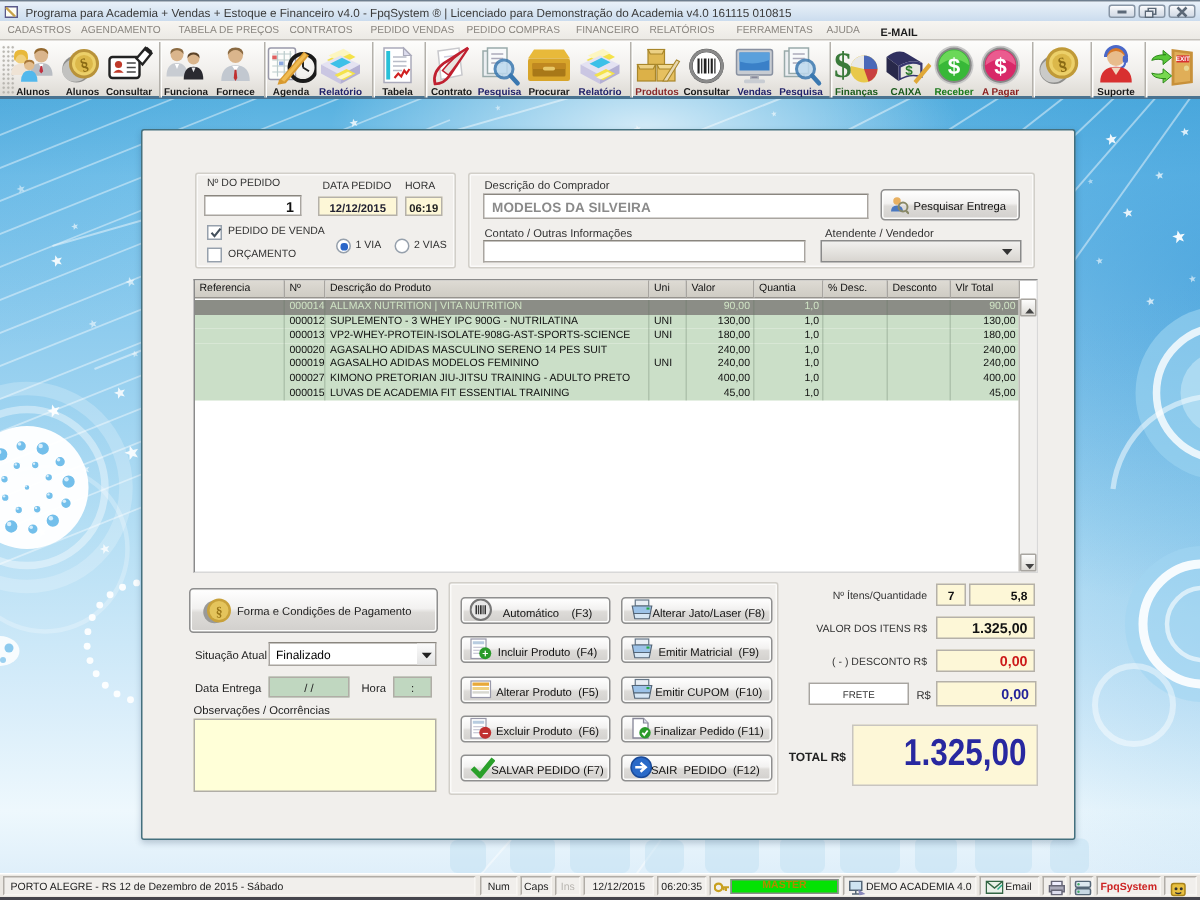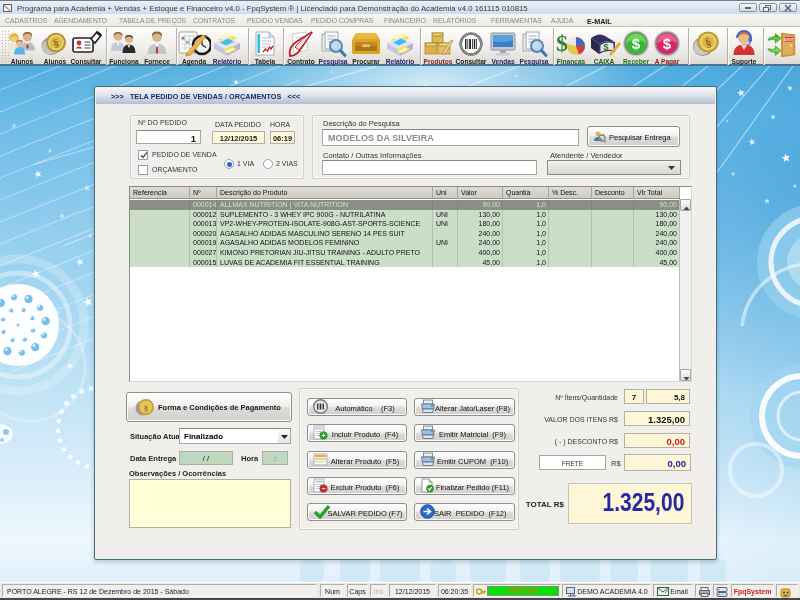--- a/index.html
+++ b/index.html
@@ -47,21 +47,21 @@
 #panel { position:absolute; left:94px; top:20px; width:623px; height:474px;
   background:#f1efec; border:1px solid #44707e; border-radius:2px;
   box-shadow: 0 2px 4px rgba(30,60,90,.25); }
 #ptitle { position:absolute; left:1px; top:1px; width:619px; height:16px;
   background:linear-gradient(180deg,#f4f5f7 0%,#dfe3ea 45%,#b3bfd2 100%);
   border-radius:2px 2px 0 0; }
 #ptitle span { position:absolute; left:15px; top:4px; font-size:7.2px; font-weight:bold; color:#16306a; letter-spacing:0.05px; }
 
 .group { position:absolute; border:1px solid #d2cfc9; border-radius:2px; box-shadow:inset 0 0 0 1px #fbfaf9; }
 .lab { position:absolute; font-size:7px; color:#333; white-space:nowrap; }
-.lab8 { position:absolute; font-size:7.5px; color:#222; white-space:nowrap;font-weight:bold; }
+.lab8 { position:absolute; font-size:7.5px; color:#222; white-space:nowrap; }
 .inp { position:absolute; background:#fff; border:1px solid #a9a5a0; border-top-color:#8a867f; }
 .ylw { position:absolute; background:#fdf7d7; border:1px solid #b5b1a9; }
 .grn { position:absolute; background:#c0d7c0; border:1px solid #b0ada6; font-size:7.5px; color:#222; text-align:center; }
 
 .btn { position:absolute; border:1px solid #8f8f8f; border-radius:3px; color:#1a1a1a;
   background:linear-gradient(180deg,#ffffff 0%,#f2f1f0 45%,#dddbd8 55%,#d2d0cd 100%);
   box-shadow:inset 0 0 0 1px #fcfcfb; display:flex; align-items:center; justify-content:center; }
 
 
 #grid { position:absolute; left:34px; top:99px; width:563px; height:196px; background:#fff;
@@ -528,44 +528,41 @@
 <rect x="520" y="492" width="30" height="24" rx="5" fill="#b8dcf0" opacity="0.4"></rect>
 <rect x="560" y="486" width="40" height="30" rx="5" fill="#b8dcf0" opacity="0.4"></rect>
 <rect x="610" y="492" width="28" height="24" rx="5" fill="#b8dcf0" opacity="0.4"></rect>
 <rect x="650" y="488" width="38" height="28" rx="5" fill="#b8dcf0" opacity="0.4"></rect>
 <rect x="700" y="493" width="26" height="23" rx="5" fill="#b8dcf0" opacity="0.4"></rect>
 <rect x="300" y="494" width="24" height="22" rx="5" fill="#b8dcf0" opacity="0.4"></rect>
 
   </svg>
 
   <div id="panel">
-    <div id="ptitle">
-          <span>&gt;&gt;&gt;&nbsp;&nbsp; TELA PEDIDO DE VENDAS / ORÇAMENTOS &nbsp;&nbsp;&lt;&lt;&lt;</span>
-        </div>
     <div class="group" style="left:35px;top:28px;width:174px;height:64px"></div>
 <div class="group" style="left:217px;top:28px;width:378px;height:64px"></div>
 <span class="lab" style="left:43px;top:32px;font-size:7px">Nº DO PEDIDO</span>
 <div class="inp" style="left:41px;top:43px;width:65px;height:14px;font-size:9.5px;font-weight:bold;color:#111;text-align:right;padding:1.5px 4px 0 0">1</div>
 <span class="lab" style="left:120px;top:34px;font-size:7px">DATA PEDIDO</span>
 <div class="ylw" style="left:117px;top:44px;width:53px;height:13px;font-size:7.5px;font-weight:bold;color:#223;text-align:center;padding-top:2px">12/12/2015</div>
 <span class="lab" style="left:175px;top:34px;font-size:7px">HORA</span>
 <div class="ylw" style="left:175px;top:44px;width:25px;height:13px;font-size:7.5px;font-weight:bold;color:#222;text-align:center;padding-top:2px">06:19</div>
 <div class="abs" style="left:43px;top:63px;width:10px;height:10px;background:#fff;border:1px solid #96a0ac"></div>
 <svg class="abs" style="left:44.5px;top:64px" width="8" height="8" viewBox="0 0 8 8">
           <path d="M1 4.2 L3 6.4 L7 1.4" stroke="#44505c" stroke-width="1.4" fill="none"></path>
         </svg>
 <span class="lab" style="left:57px;top:64px;font-size:7px">PEDIDO DE VENDA</span>
 <div class="abs" style="left:43px;top:78px;width:10px;height:10px;background:#fff;border:1px solid #96a0ac"></div>
 <span class="lab" style="left:57px;top:79px;font-size:7px">ORÇAMENTO</span>
 <div class="abs" style="left:129px;top:72px;width:10px;height:10px;background:#fff;border:1px solid #96a0ac;border-radius:50%"></div>
 <div class="abs" style="left:132px;top:75px;width:4.5px;height:4.5px;background:#2a66c8;border-radius:50%"></div>
 <span class="lab" style="left:142px;top:73px;font-size:7px">1 VIA</span>
 <div class="abs" style="left:168px;top:72px;width:10px;height:10px;background:#fff;border:1px solid #96a0ac;border-radius:50%"></div>
 <span class="lab" style="left:181px;top:73px;font-size:7px">2 VIAS</span>
-<span class="lab" style="left:228px;top:32px;font-size:7.5px">Descrição do Pesquisa</span>
+<span class="lab" style="left:228px;top:32px;font-size:7.5px">Descrição do Comprador</span>
 <div class="inp" style="left:227px;top:42px;width:257px;height:17px;font-size:9px;font-weight:bold;color:#8a8a8a;padding:3px 0 0 5px;letter-spacing:0.1px">MODELOS DA SILVEIRA</div>
 <div class="btn" style="left:492px;top:39px;width:93px;height:21px"></div>
 <svg class="abs" style="left:498px;top:43px" width="13" height="13" viewBox="0 0 13 13">
           <circle cx="5" cy="4" r="2.5" fill="#e8b060"></circle>
           <path d="M1 11 Q1 7 5 7 Q9 7 9 11 Z" fill="#4a78c0"></path>
           <circle cx="9" cy="8" r="3" fill="none" stroke="#886" stroke-width="1.3"></circle>
           <path d="M11 10.5 L13 12.5" stroke="#886" stroke-width="1.5"></path>
         </svg>
 <span class="lab" style="left:514px;top:46px;font-size:7.5px;color:#111">Pesquisar Entrega</span>
 <span class="lab" style="left:228px;top:64px;font-size:7.5px">Contato / Outras Informações</span>

